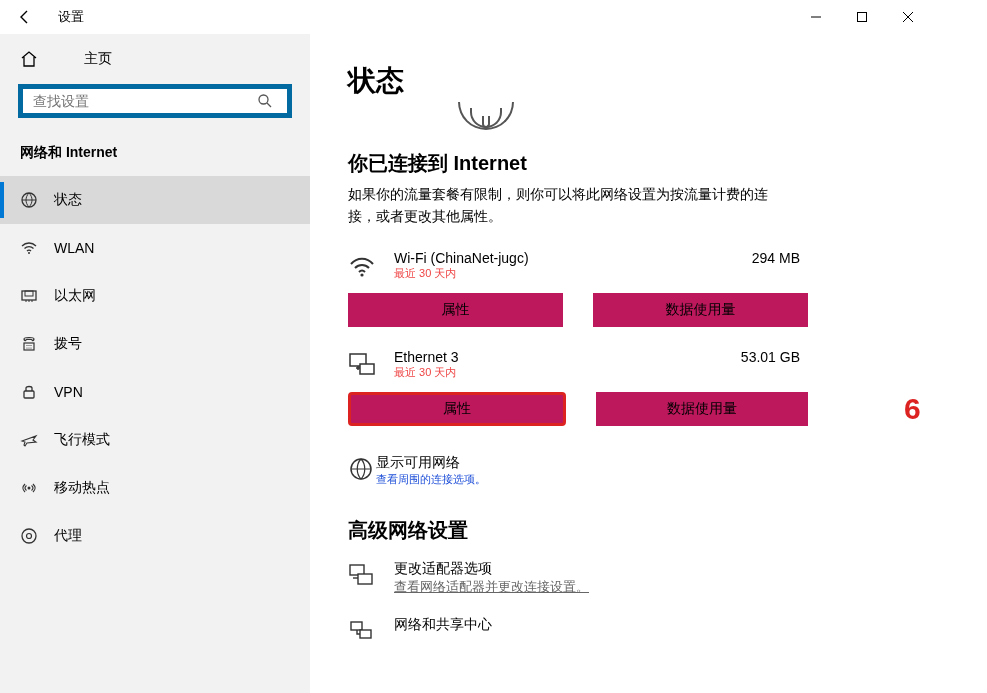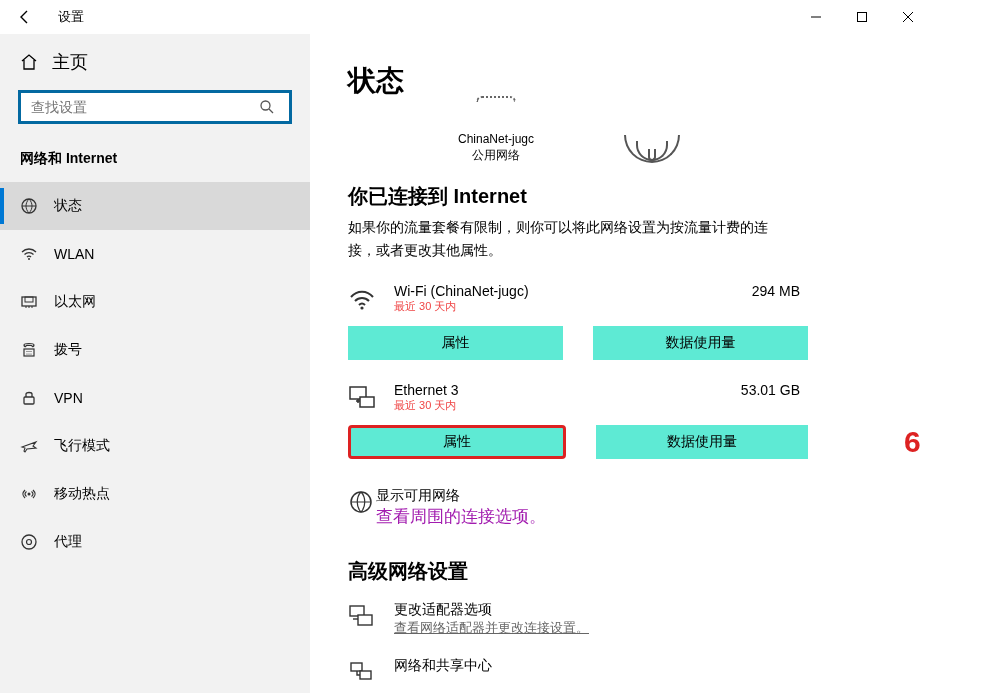--- a/index.html
+++ b/index.html
@@ -69,25 +69,25 @@
   .sidebar-inner {
     padding: 6px 0 0 0;
   }
   .home-row {
     display: flex;
     align-items: center;
     padding: 10px 0 10px 20px;
     gap: 14px;
     margin-bottom: 6px;
   }
-  .home-row .lbl { font-size: 18px; }
+  .home-row .lbl { font-size: 14px; margin-left: 32px; }
   .search-box {
     margin: 0 18px 18px 18px;
     height: 34px;
-    border: 3px solid #0369a1;
+    border: 5px solid #0369a1;
     display: flex;
     align-items: center;
     background: #fff;
     position: relative;
     box-sizing: border-box;
   }
   .search-box input {
     border: none;
     outline: none;
     flex: 1;
@@ -227,21 +227,21 @@
 
   .btn-row {
     display: flex;
     gap: 30px;
     margin-top: 12px;
     width: 460px;
   }
   .gray-btn {
     flex:1;
     height: 34px;
-    background: #5eead4;
+    background: #be185d;
     display: flex;
     align-items: center;
     justify-content: center;
     font-size: 14px;
     box-sizing: border-box;
   }
   .highlight-box {
     border: 3px solid #d22;
     border-radius: 4px;
     box-sizing: border-box;
@@ -256,21 +256,21 @@
   }
   .btn-row-wrap { position: relative; }
 
   .show-net {
     display: flex;
     align-items: flex-start;
     margin-top: 28px;
     width: 460px;
   }
   .show-net .t1 { font-size: 14px; }
-  .show-net .t2 { font-size: 17px; color: #a21caf; }
+  .show-net .t2 { font-size: 11px; color: #1d4ed8; }
 
   h2.sec-adv {
     font-size: 20px;
     font-weight: 600;
     margin: 30px 0 16px 0;
   }
   .adv-item {
     display: flex;
     align-items: flex-start;
     gap: 18px;
@@ -419,25 +419,20 @@
           <span>代理</span>
         </div>
       </div>
     </div>
 
     <div class="content">
       <h1 class="page-title">状态</h1>
 
       <div class="hero-icons">
         <div class="hero-item">
-          <div class="computer-icon"></div>
-          <span>ChinaNet-jugc</span>
-          <span>公用网络</span>
-        </div>
-        <div class="hero-item">
           <div class="globe-curve"></div>
         </div>
       </div>
 
       <h2 class="sub-title">你已连接到 Internet</h2>
       <div class="sub-desc">如果你的流量套餐有限制，则你可以将此网络设置为按流量计费的连接，或者更改其他属性。</div>
 
       <div class="conn-block">
         <div class="conn-icon">
           <svg width="28" height="28" viewBox="0 0 28 28">

